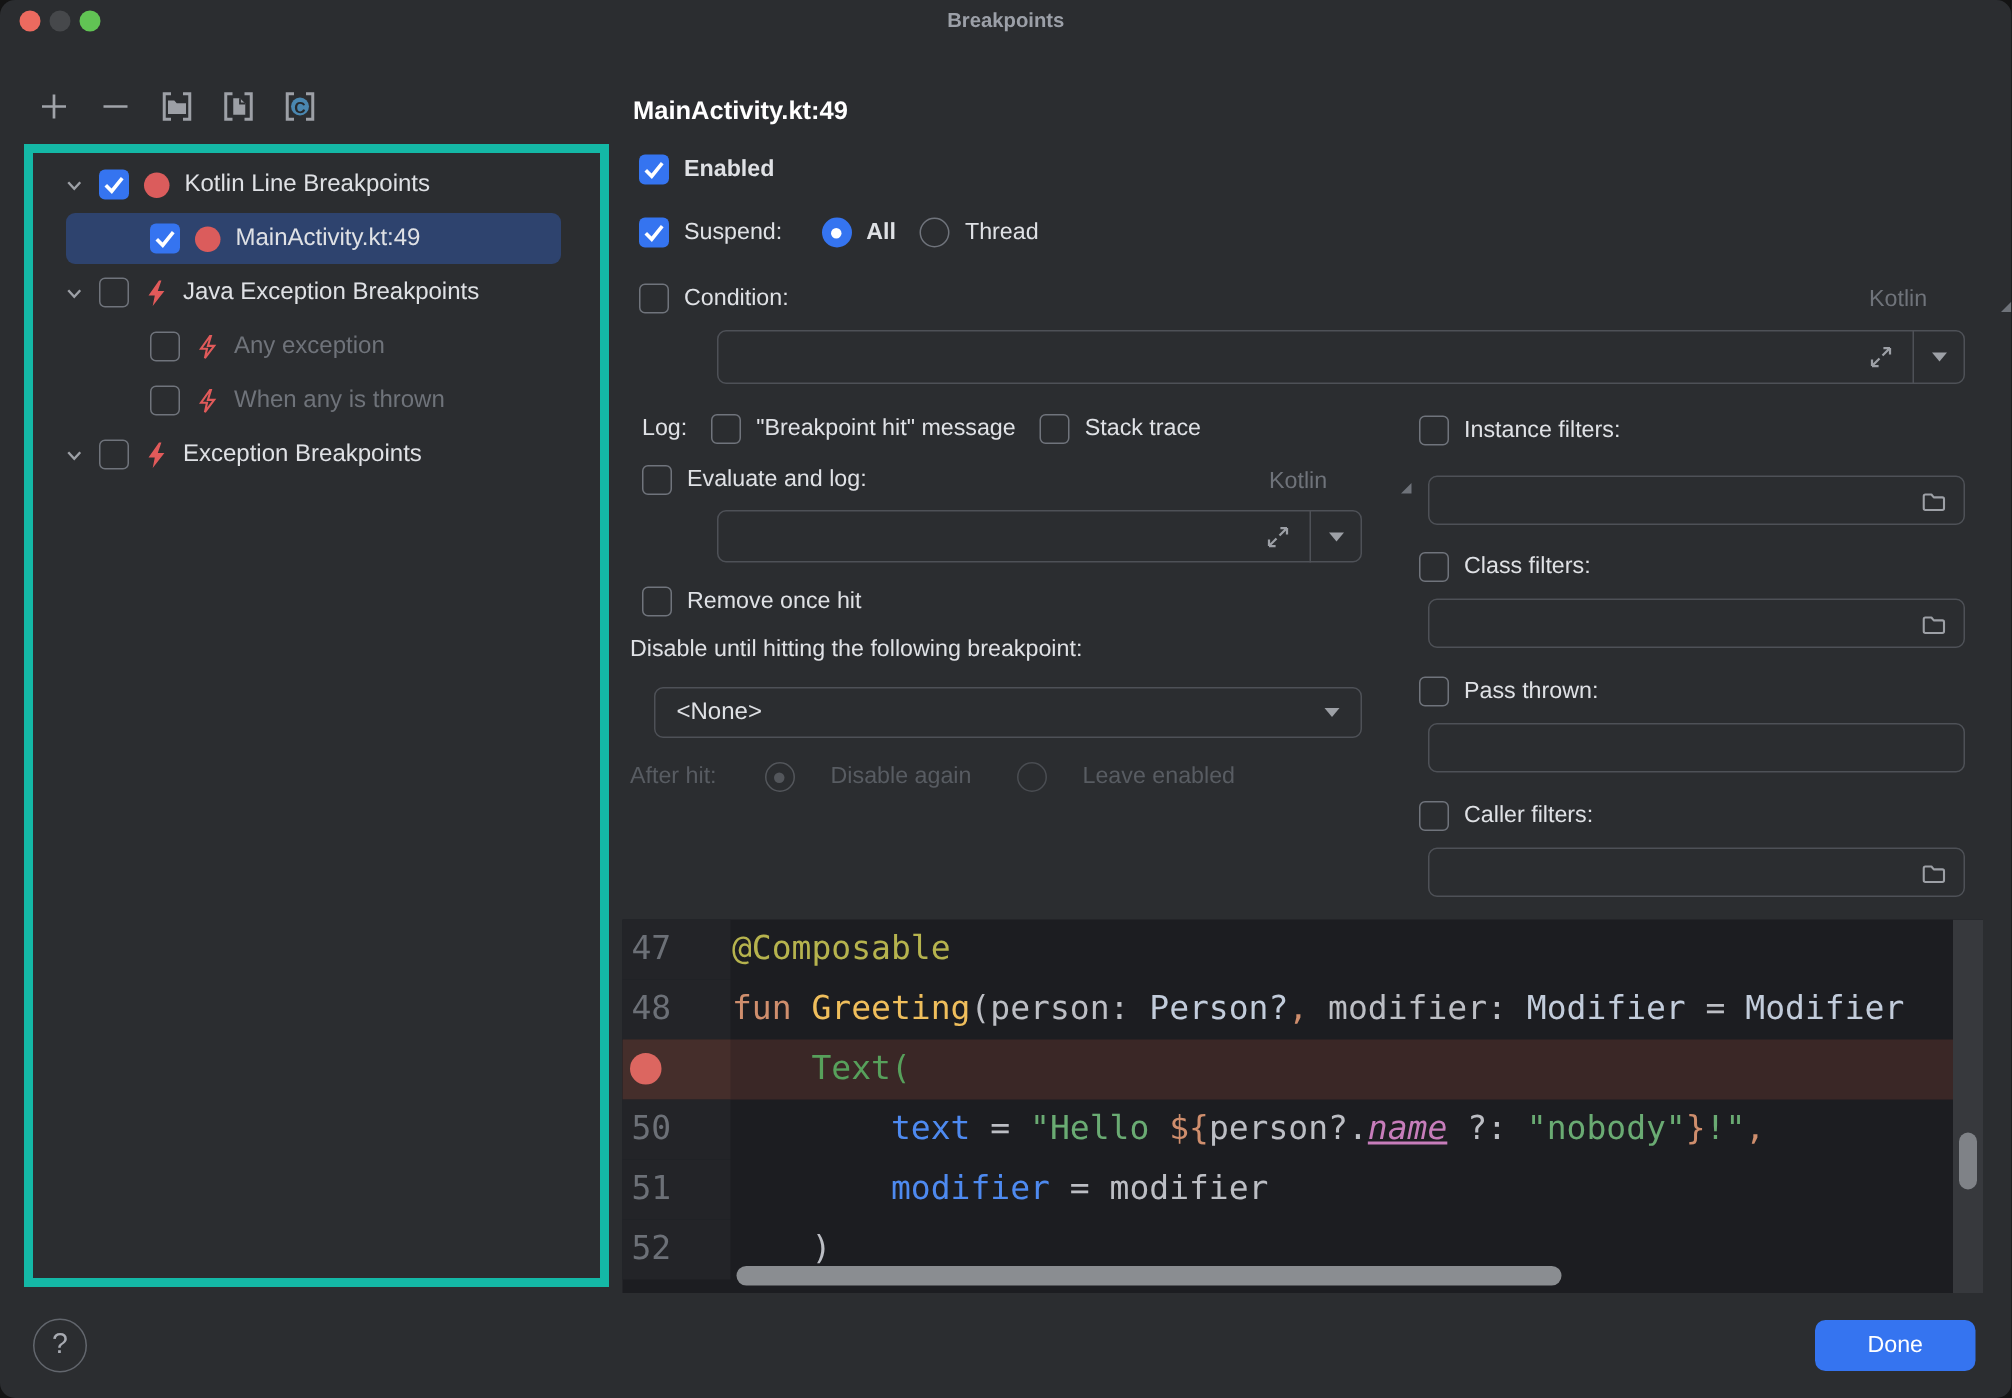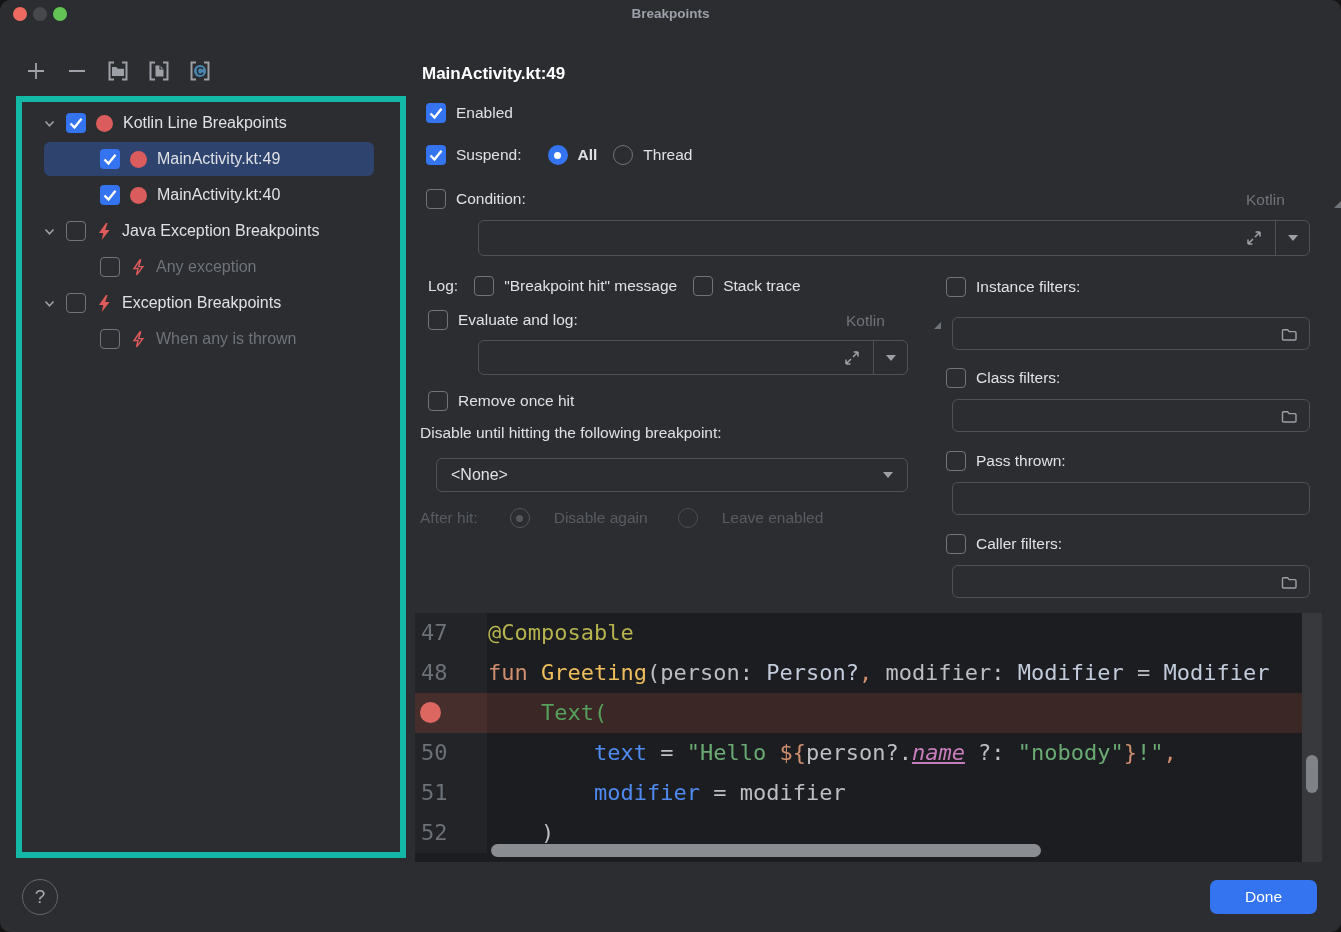--- a/index.html
+++ b/index.html
@@ -164,31 +164,20 @@
         <span class="z">
           <div class="cb checked">
             <svg width="20" height="20">
               <path d="M4.5 10.5 L8.5 14.5 L15.5 5.8" fill="none" stroke="#fff" stroke-width="2.4"></path>
             </svg>
           </div>
           <span class="bp-dot"></span>
           <span class="lbl">MainActivity.kt:49</span>
         </span>
       </div>
-      <div class="trow child">
-        <span class="z">
-          <div class="cb checked">
-            <svg width="20" height="20">
-              <path d="M4.5 10.5 L8.5 14.5 L15.5 5.8" fill="none" stroke="#fff" stroke-width="2.4"></path>
-            </svg>
-          </div>
-          <span class="bp-dot"></span>
-          <span class="lbl">MainActivity.kt:40</span>
-        </span>
-      </div>
       <div class="trow group">
         <span class="z">
           <span class="chev">
             <svg width="13" height="13">
               <path d="M2.5 4.5 L6.5 8.8 L10.5 4.5" fill="none" stroke="#9DA0A6" stroke-width="1.6"></path>
             </svg>
           </span>
           <div class="cb un"></div>
           <svg width="16" height="19">
             <path d="M10 1 L3 11 h4.2 L5.8 18 L13.6 8 h-4.4 L11.6 1 z" fill="#E15A5A"></path>
@@ -198,48 +187,48 @@
       </div>
       <div class="trow child">
         <span class="z">
           <div class="cb un"></div>
           <svg width="16" height="19">
             <path d="M10 2 L4 10.5 h4 L6.6 16.8 L12.8 8.6 h-4.2 L10.6 2 z" fill="none" stroke="#E15A5A" stroke-width="1.4"></path>
           </svg>
           <span class="lbl muted">Any exception</span>
         </span>
       </div>
+      <div class="trow child">
+        <span class="z">
+          <div class="cb un"></div>
+          <svg width="16" height="19">
+            <path d="M10 2 L4 10.5 h4 L6.6 16.8 L12.8 8.6 h-4.2 L10.6 2 z" fill="none" stroke="#E15A5A" stroke-width="1.4"></path>
+          </svg>
+          <span class="lbl muted">When any is thrown</span>
+        </span>
+      </div>
       <div class="trow group">
         <span class="z">
           <span class="chev">
             <svg width="13" height="13">
               <path d="M2.5 4.5 L6.5 8.8 L10.5 4.5" fill="none" stroke="#9DA0A6" stroke-width="1.6"></path>
             </svg>
           </span>
           <div class="cb un"></div>
           <svg width="16" height="19">
             <path d="M10 1 L3 11 h4.2 L5.8 18 L13.6 8 h-4.4 L11.6 1 z" fill="#E15A5A"></path>
           </svg>
           <span class="lbl">Exception Breakpoints</span>
         </span>
       </div>
-      <div class="trow child">
-        <span class="z">
-          <div class="cb un"></div>
-          <svg width="16" height="19">
-            <path d="M10 2 L4 10.5 h4 L6.6 16.8 L12.8 8.6 h-4.2 L10.6 2 z" fill="none" stroke="#E15A5A" stroke-width="1.4"></path>
-          </svg>
-          <span class="lbl muted">When any is thrown</span>
-        </span>
-      </div>
     </div>
 
   <div id="details-title">MainActivity.kt:49</div>
 
-  <div class="crow" style="left:426px;top:103px;">
+  <div class="crow" style="left:426px;top:103px;font-weight:bold;">
     <div class="cb checked">
       <svg width="20" height="20">
         <path d="M4.5 10.5 L8.5 14.5 L15.5 5.8" stroke="#fff" stroke-width="2.4" fill="none"></path>
         </svg>
     </div>
     <span>Enabled</span>
   </div>
 
   <div class="crow" style="left:426px;top:145px;">
     <div class="cb checked">

